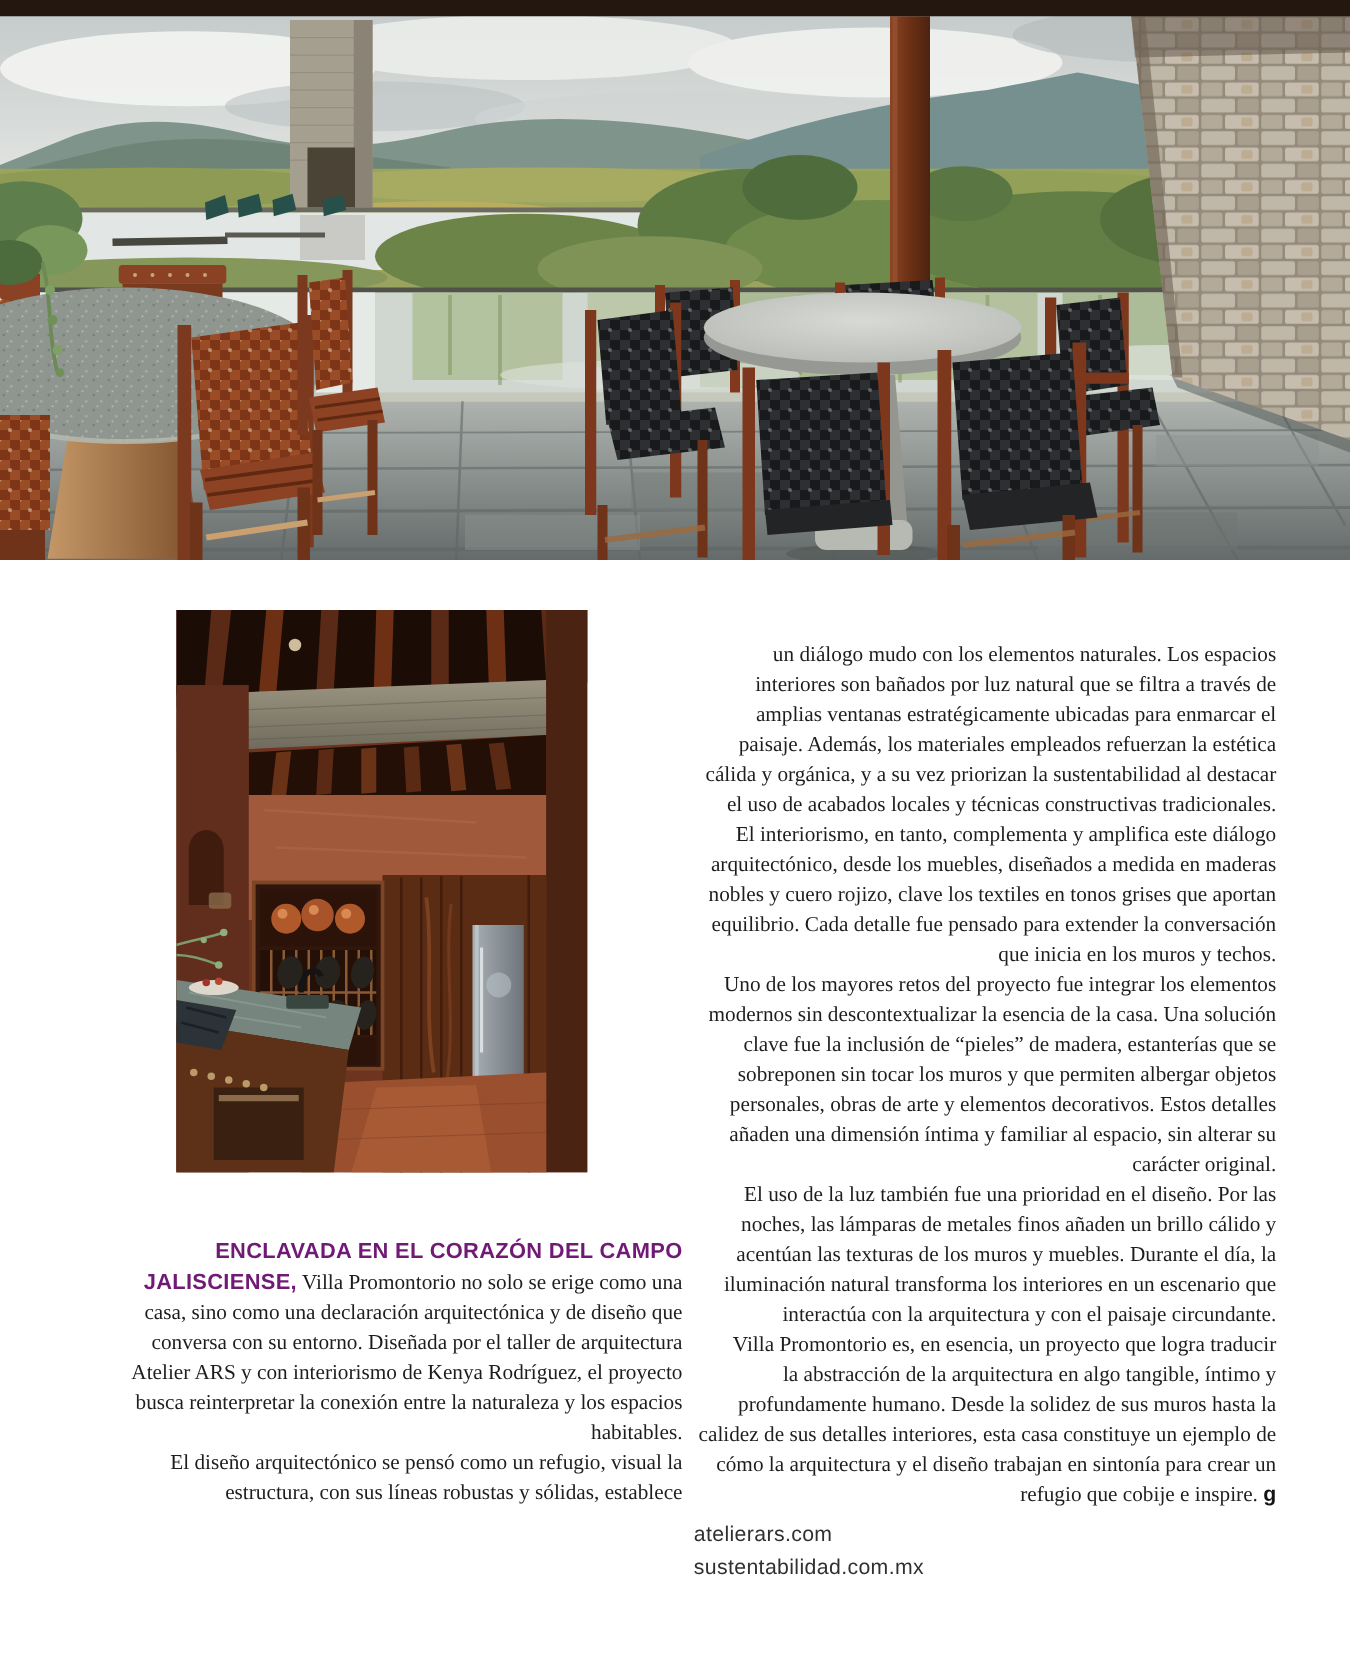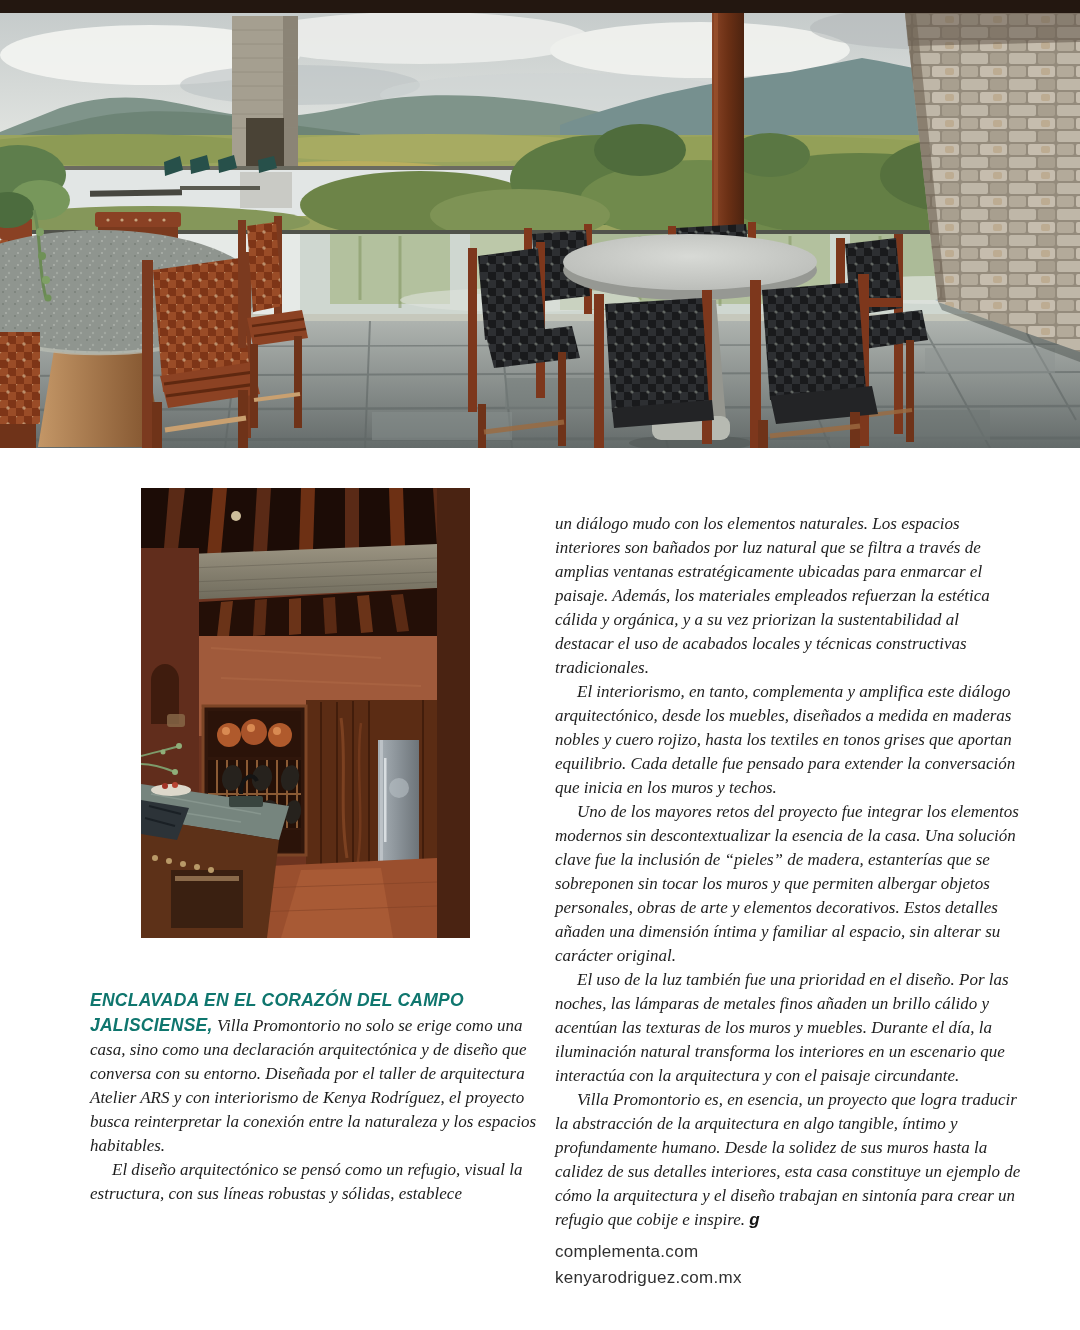--- a/index.html
+++ b/index.html
@@ -3,24 +3,24 @@
 <meta charset="utf-8">
 <style>
   html,body{margin:0;padding:0;background:#ffffff;}
   .page{position:relative;width:1080px;height:1330px;background:#ffffff;overflow:hidden;
         font-family:"Liberation Serif",serif;}
   .hero{position:absolute;left:0;top:0;width:1080px;height:448px;}
   .kitchen{position:absolute;left:141px;top:488px;width:329px;height:450px;}
   .hero svg,.kitchen svg{display:block;width:100%;height:100%;}
   .col-left{position:absolute;left:90px;top:988px;width:456px;}
   .col-right{position:absolute;left:555px;top:512px;width:466px;}
-  .body-p{margin:0;font-size:17px;line-height:24px;color:#1d1d1d;text-align:left;font-style:italic;}
+  .body-p{margin:0;font-size:17px;line-height:24px;color:#1d1d1d;text-align:right;}
   .body-p.indent{text-indent:22px;}
   .kicker{font-family:"Liberation Sans",sans-serif;font-weight:bold;font-size:17.5px;
-          letter-spacing:.25px;color:#0f766e;}
+          letter-spacing:.25px;color:#701a75;}
   .endmark{font-family:"Liberation Sans",sans-serif;font-weight:bold;color:#141414;}
   .links{margin-top:7px;font-family:"Liberation Sans",sans-serif;font-size:17px;
          line-height:26px;color:#303030;letter-spacing:.3px;}
   .link{display:block;cursor:pointer;text-decoration:none;color:#303030;}
 </style>
 </head>
 <body>
 
 <div class="page">
 
@@ -505,23 +505,23 @@
   </svg>
   </div>
 
   <div class="col-left">
     <p class="body-p"><span class="kicker">ENCLAVADA EN EL CORAZÓN DEL CAMPO JALISCIENSE,</span> <span>Villa Promontorio no solo se erige como una casa, sino como una declaración arquitectónica y de diseño que conversa con su entorno. Diseñada por el taller de arquitectura Atelier ARS y con interiorismo de Kenya Rodríguez, el proyecto busca reinterpretar la conexión entre la naturaleza y los espacios habitables.</span></p>
     <p class="body-p indent">El diseño arquitectónico se pensó como un refugio, visual la estructura, con sus líneas robustas y sólidas, establece</p>
   </div>
 
   <div class="col-right">
     <p class="body-p">un diálogo mudo con los elementos naturales. Los espacios interiores son bañados por luz natural que se filtra a través de amplias ventanas estratégicamente ubicadas para enmarcar el paisaje. Además, los materiales empleados refuerzan la estética cálida y orgánica, y a su vez priorizan la sustentabilidad al destacar el uso de acabados locales y técnicas constructivas tradicionales.</p>
-    <p class="body-p indent">El interiorismo, en tanto, complementa y amplifica este diálogo arquitectónico, desde los muebles, diseñados a medida en maderas nobles y cuero rojizo, hasta los textiles en tonos grises que aportan equilibrio. Cada detalle fue pensado para extender la conversación que inicia en los muros y techos.</p>
+    <p class="body-p indent">El interiorismo, en tanto, complementa y amplifica este diálogo arquitectónico, desde los muebles, diseñados a medida en maderas nobles y cuero rojizo, clave los textiles en tonos grises que aportan equilibrio. Cada detalle fue pensado para extender la conversación que inicia en los muros y techos.</p>
     <p class="body-p indent">Uno de los mayores retos del proyecto fue integrar los elementos modernos sin descontextualizar la esencia de la casa. Una solución clave fue la inclusión de “pieles” de madera, estanterías que se sobreponen sin tocar los muros y que permiten albergar objetos personales, obras de arte y elementos decorativos. Estos detalles añaden una dimensión íntima y familiar al espacio, sin alterar su carácter original.</p>
     <p class="body-p indent">El uso de la luz también fue una prioridad en el diseño. Por las noches, las lámparas de metales finos añaden un brillo cálido y acentúan las texturas de los muros y muebles. Durante el día, la iluminación natural transforma los interiores en un escenario que interactúa con la arquitectura y con el paisaje circundante.</p>
     <p class="body-p indent"><span>Villa Promontorio es, en esencia, un proyecto que logra traducir la abstracción de la arquitectura en algo tangible, íntimo y profundamente humano. Desde la solidez de sus muros hasta la calidez de sus detalles interiores, esta casa constituye un ejemplo de cómo la arquitectura y el diseño trabajan en sintonía para crear un refugio que cobije e inspire.</span> <span class="endmark">g</span></p>
     <div class="links">
-      <a class="link">complementa.com</a>
-      <a class="link">kenyarodriguez.com.mx</a>
+      <a class="link">atelierars.com</a>
+      <a class="link">sustentabilidad.com.mx</a>
     </div>
   </div>
 
 </div>
 
 </body></html>

